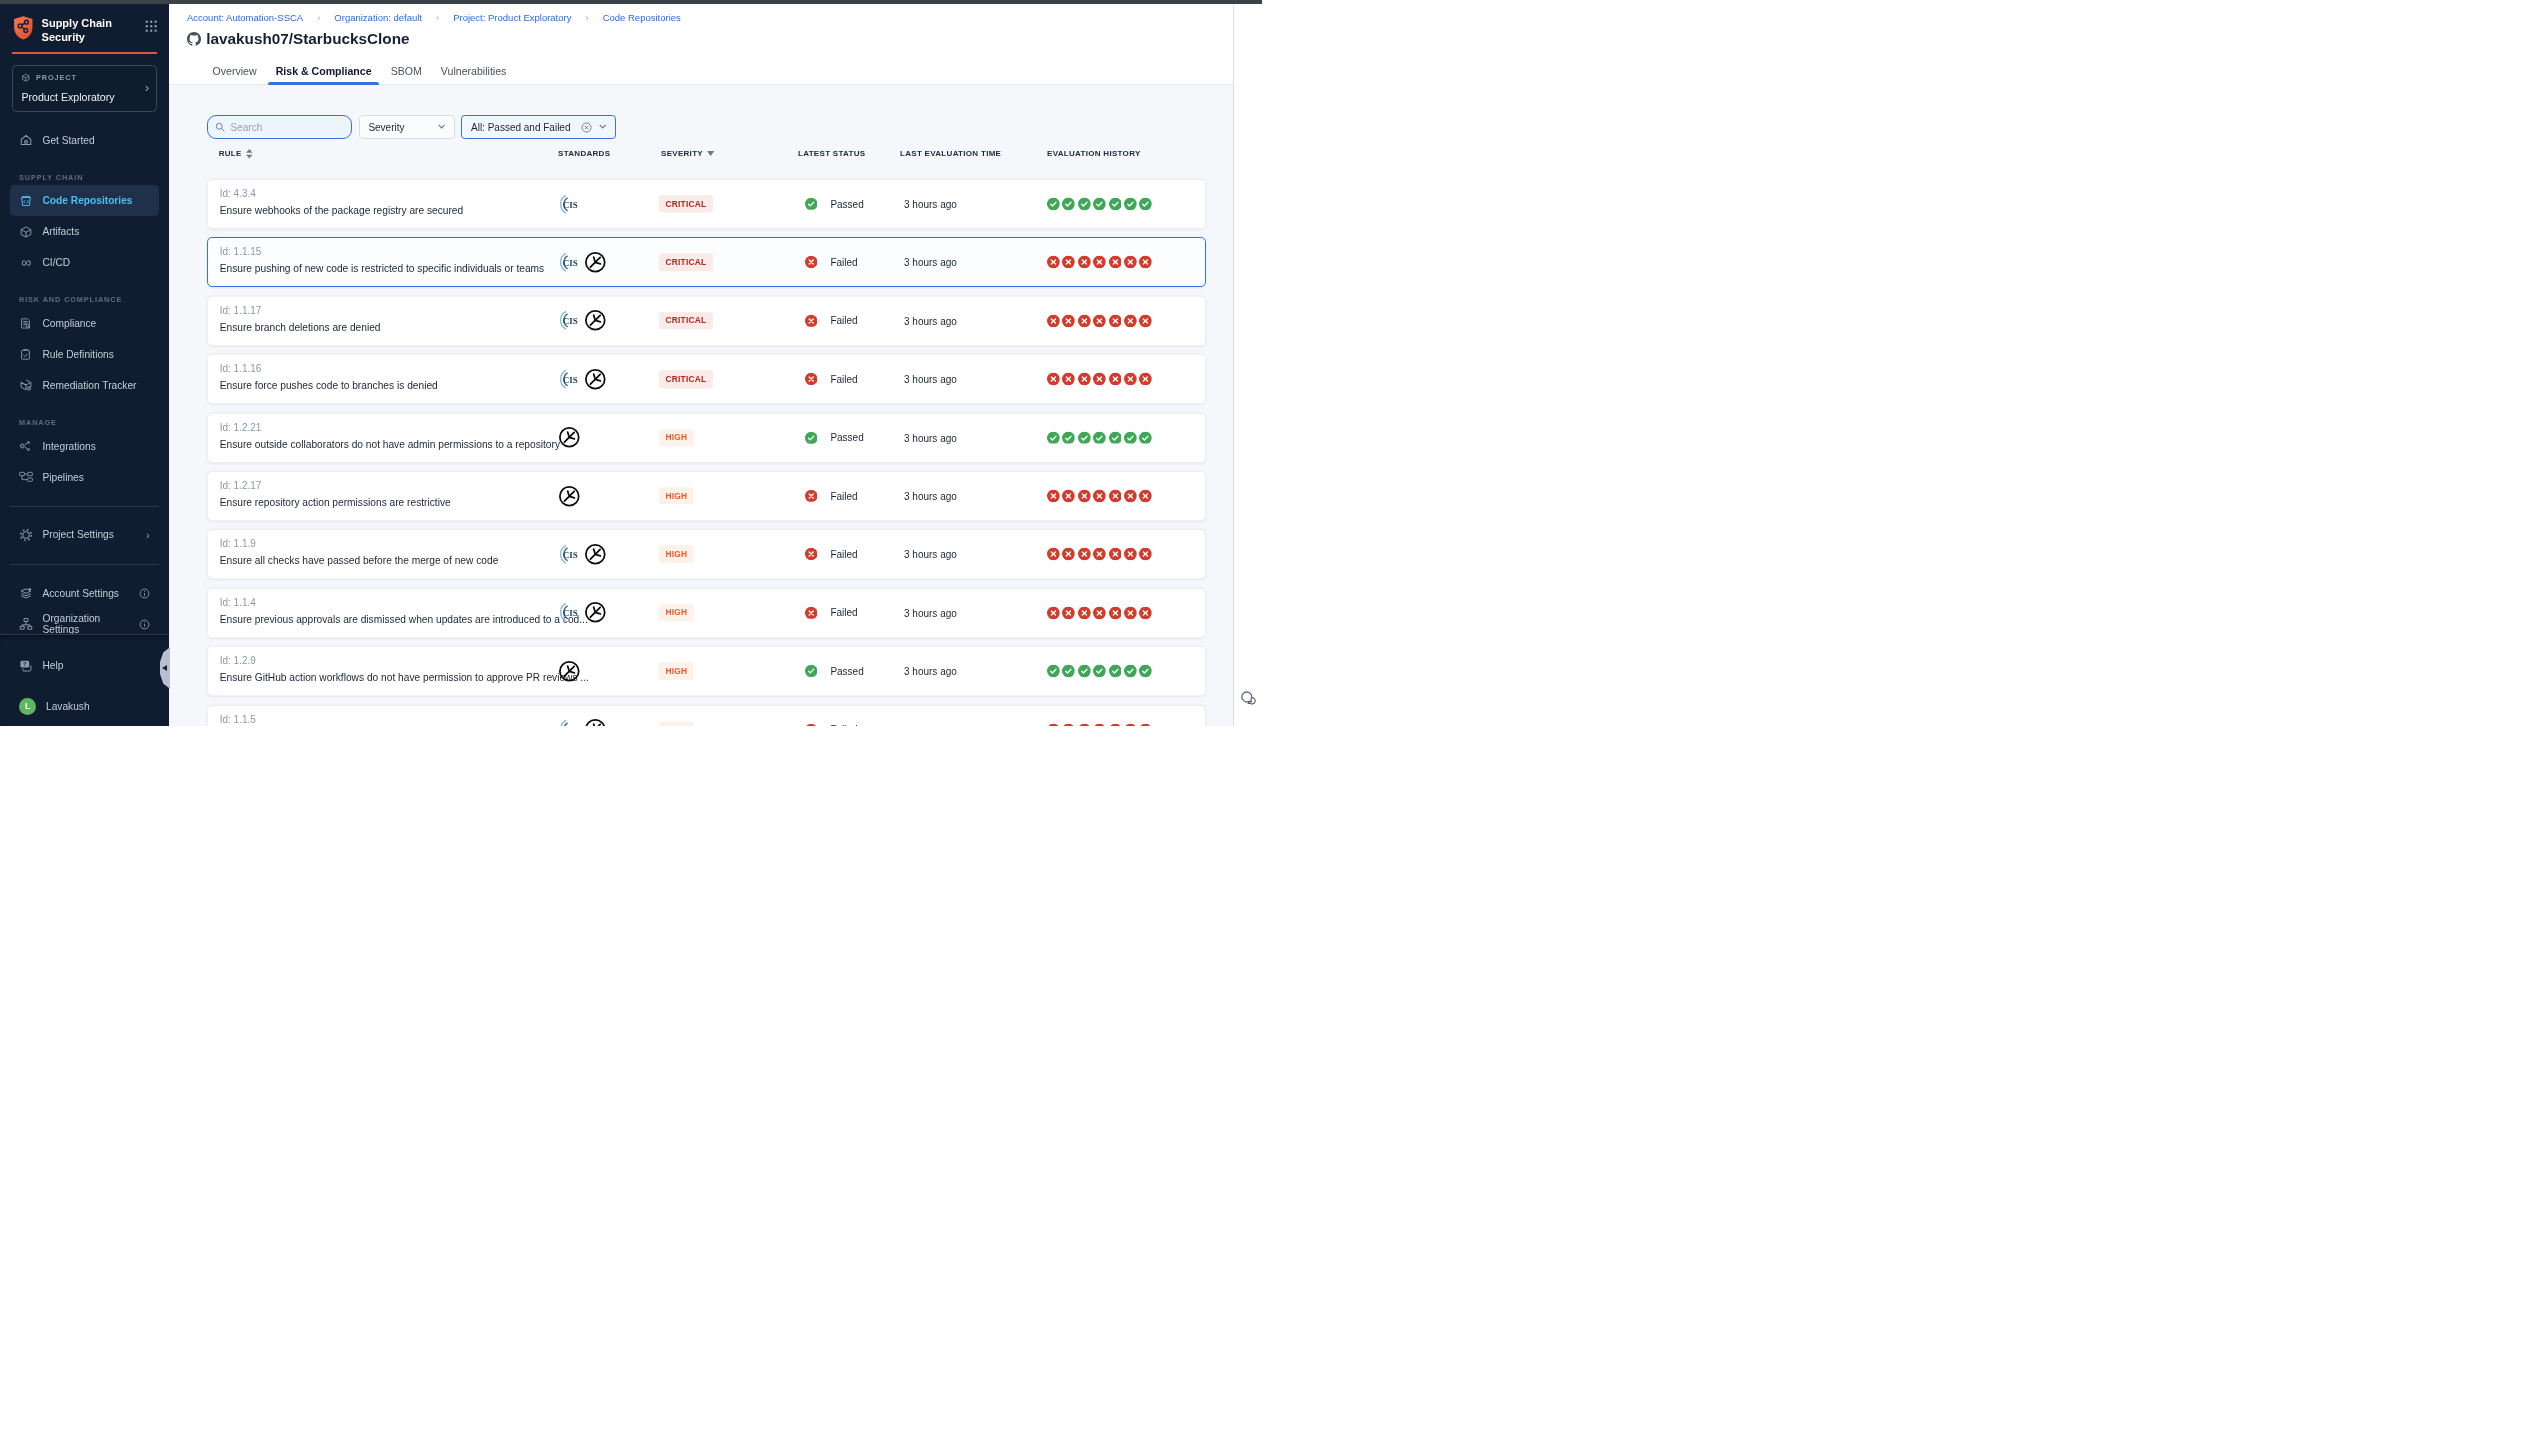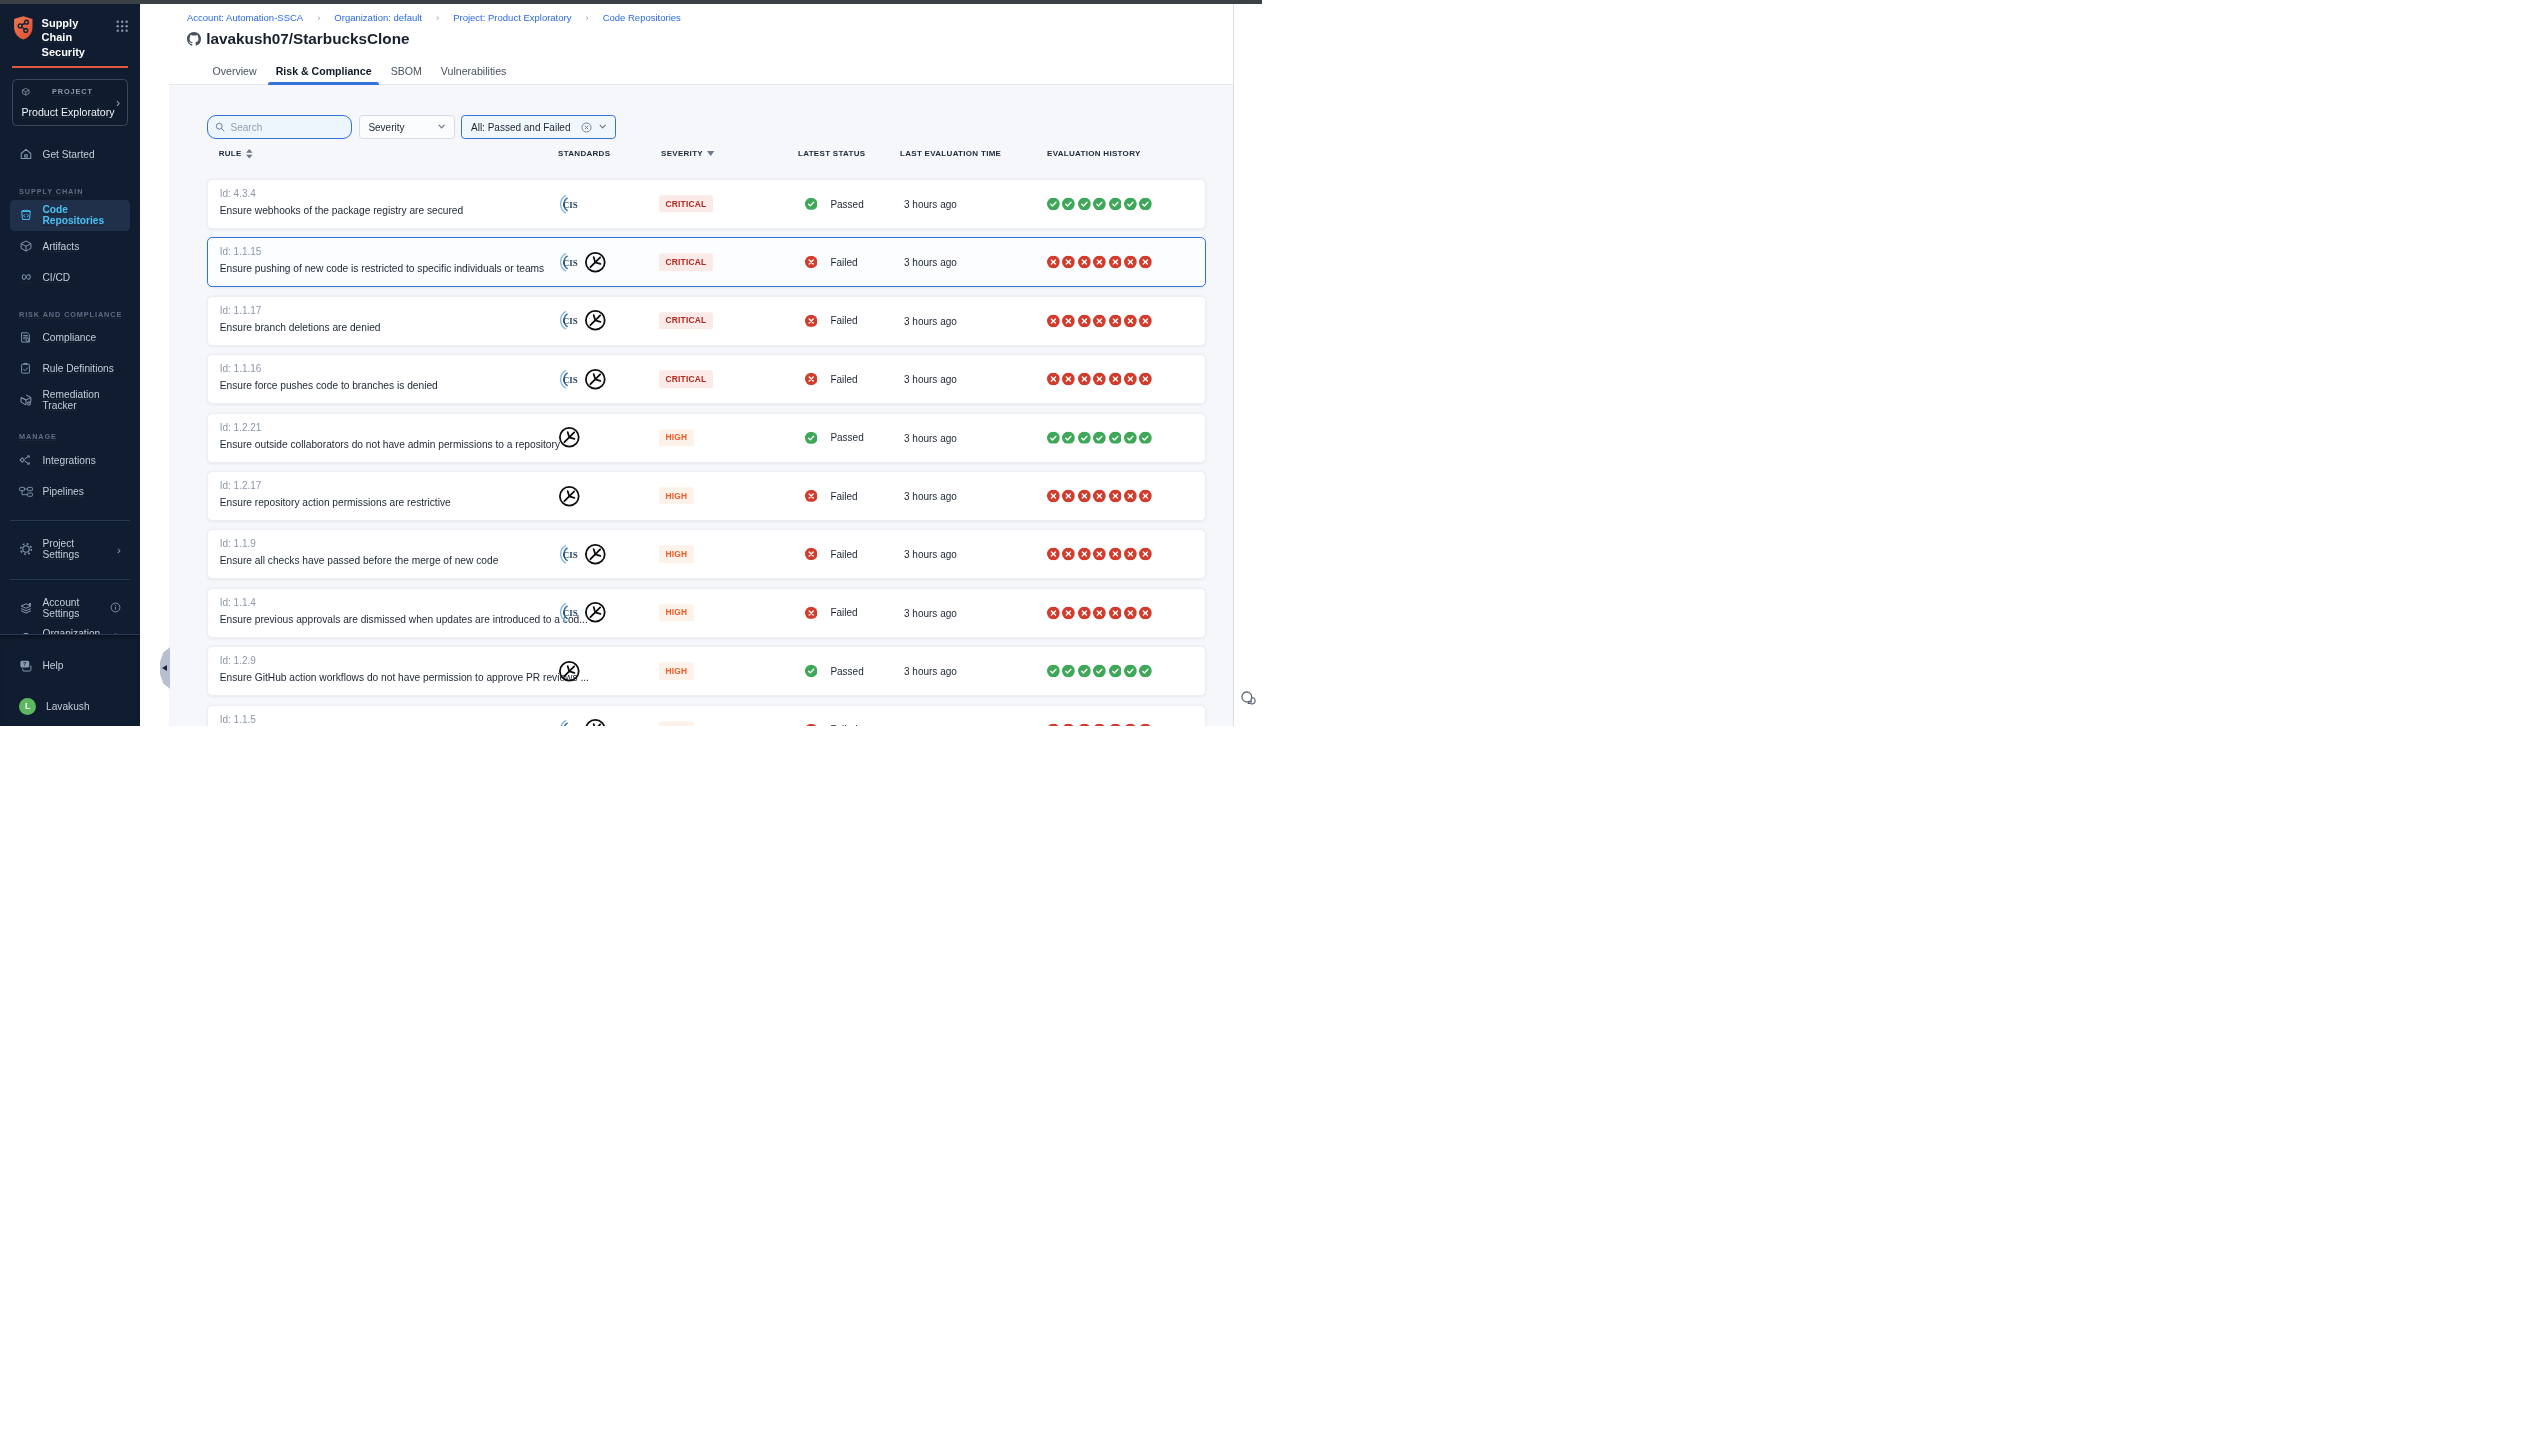--- a/index.html
+++ b/index.html
@@ -5,27 +5,27 @@
   * { margin:0; padding:0; box-sizing:border-box; }
   html,body { width:1262px; height:726px; }
   body { position:relative; overflow:hidden; background:#fff;
          font-family:"Liberation Sans", sans-serif; color:#1c2534; }
   svg { display:block; }
 
   
   .topstrip { position:absolute; left:0; top:0; right:0; height:4.4px; background:#3b4147; z-index:60; }
 
   
-  .sidebar { position:absolute; left:0; top:4.4px; bottom:0; width:140px; background:#101d30; z-index:40;text-decoration:underline; }
+  .sidebar { position:absolute; left:0; top:4.4px; bottom:0; width:169px; background:#101d30; z-index:40; }
   .logo-row { display:flex; align-items:flex-start; gap:7.3px; padding:11px 11.7px 0 11.7px; }
   .app-title { font-size:11px; font-weight:700; color:#fff; line-height:1.3; padding-top:0.7px; }
   .grid-icon { margin-left:auto; margin-top:4.4px; cursor:pointer; }
   .brand-rule { margin:7.3px 11.7px 0 11.7px; height:2.2px; background:var(--brand-orange,#e2573b); }
   .project-box { margin:11px 11.7px 0 11.7px; border:0.7px solid #3a475e; border-radius:4.4px; padding:6.6px 8.8px 7.3px 8.8px; position:relative; cursor:pointer; background:#0f1c2e; }
-  .project-label { display:flex; align-items:center; gap:21px; font-size:7.3px; font-weight:700; letter-spacing:0.9px; color:#8e99ad; }
+  .project-label { display:flex; align-items:center; gap:5px; font-size:7.3px; font-weight:700; letter-spacing:0.9px; color:#8e99ad; }
   .project-name { margin-top:9px; font-size:10.6px; color:#eef2f7; }
   .project-chev { position:absolute; right:7.3px; top:50%; transform:translateY(-50%); color:#9aa5b8; font-size:12.4px; }
   .nav-item { display:flex; align-items:center; gap:9.5px; height:31px; margin:0 10.2px; padding:0 8.8px; border-radius:4.4px; font-size:10.2px; color:#c3cdd9; cursor:pointer; position:relative; }
   .nav-item .ic { width:14px; height:14px; color:#8b99ae; flex:0 0 auto; display:flex; align-items:center; justify-content:center; }
   .nav-item.active { background:#20304a; color:#4ac0f2; font-weight:600; }
   .nav-item.active .ic { color:#4ac0f2; }
   .nav-item .trail { margin-left:auto; color:#97a2b4; display:flex; align-items:center; }
   .section-label { margin:17px 11.7px 3.7px 19px; font-size:7.3px; font-weight:700; letter-spacing:0.9px; color:#5f6c82; }
   .mt18 { margin-top:13px; }
   .side-divider { height:0.7px; background:#2a3750; margin:13px 10.2px 0 10.2px; }

